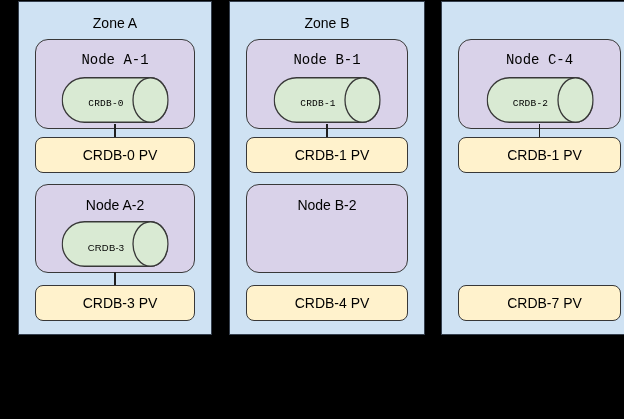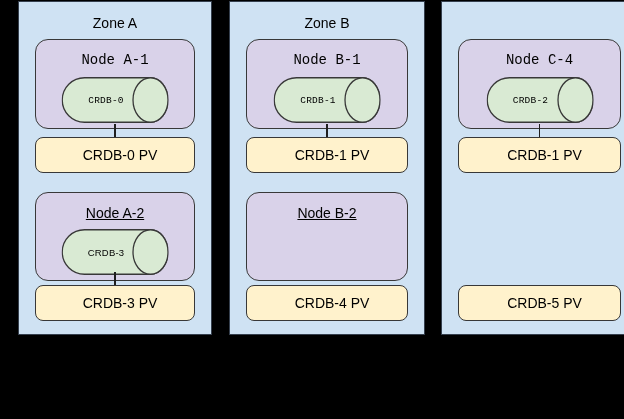--- a/index.html
+++ b/index.html
@@ -25,39 +25,39 @@
     line-height:16px;
   }
   .node{
     position:absolute;left:16px;right:16px;
     background:#d9d2e9;
     border:1px solid #383838;
     border-radius:13px;
     box-sizing:border-box;
   }
   .node1{top:37px;height:90px;font-family:Liberation Mono, monospace;}
-  .node2{top:190px;height:89px;text-decoration:underline;}
+  .node2{top:182px;height:89px;}
   .node-label{
     text-align:center;
     padding-top:12px;
     font-size:14px;
     line-height:16px;
   }
   .cylinder{
     position:absolute;
     bottom:5px;
     left:50%;
     transform:translateX(-50%);
     width:107px;height:46px;
   }
   .cylinder svg{display:block;}
   .cyl-label{
     position:absolute;
     left:0;top:0;
-    width:89px;height:46px;
+    width:89px;height:52px;
     display:flex;align-items:center;justify-content:center;
     font-size:9.5px;
     letter-spacing:0.2px;
   }
   .connector{
     position:absolute;
     left:50%;
     width:1.5px;
     margin-left:-0.75px;
     background:#1f1f1f;
@@ -143,16 +143,16 @@
         <svg width="107" height="46" viewBox="0 0 107 46">
           <path d="M 23 0.75 L 89 0.75 A 17.5 22.25 0 0 1 89 45.25 L 23 45.25 A 22.25 22.25 0 0 1 23 0.75 Z" fill="#d9ead3" stroke="#383838" stroke-width="1.3"></path>
           <ellipse cx="89" cy="23" rx="17.5" ry="22.25" fill="#d9ead3" stroke="#383838" stroke-width="1.3"></ellipse>
         </svg>
         <span class="cyl-label">CRDB-2</span>
       </div>
     </div>
     <div class="connector c1"></div>
     <div class="pv pv1">CRDB-1 PV</div>
 
-    <div class="pv pv2">CRDB-5 PV</div>
+    <div class="pv pv2">CRDB-7 PV</div>
   </div>
 
 </div>
 
 </body></html>

